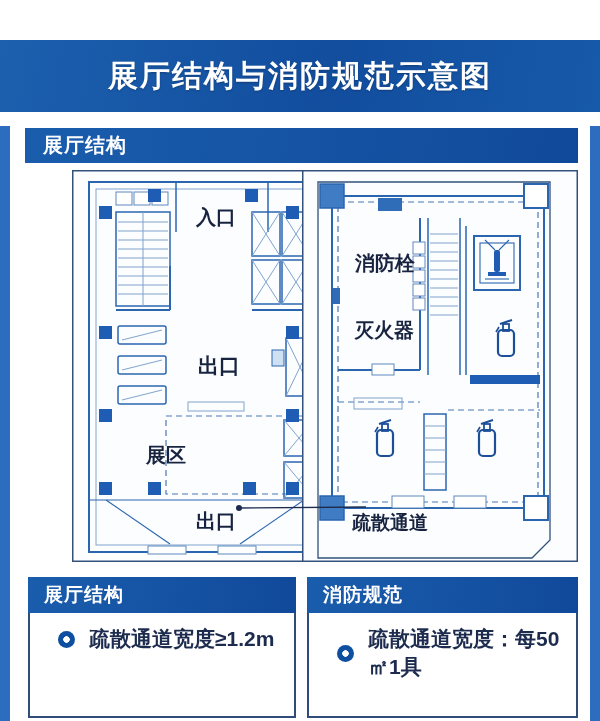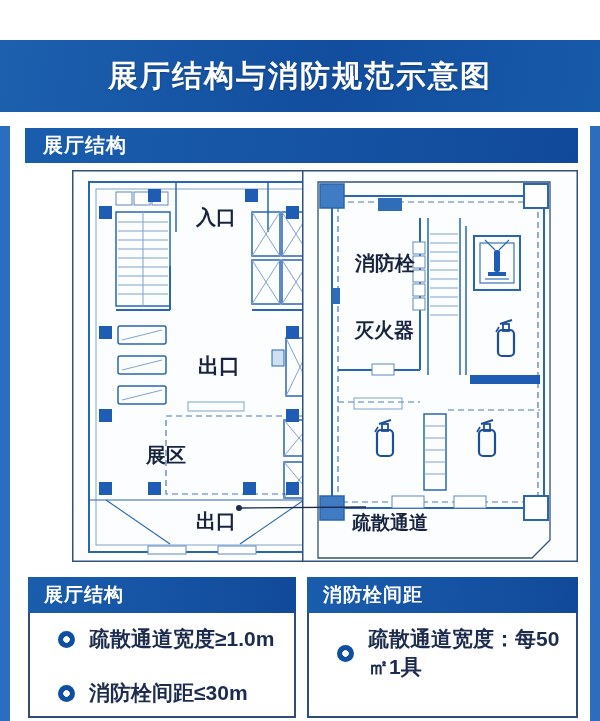--- a/index.html
+++ b/index.html
@@ -263,32 +263,28 @@
   <line x1="239" y1="508" x2="366" y2="507" stroke="#1d2c4e" stroke-width="1.4"></line>
 </svg>
 
 <div class="info-panel pleft">
   <div class="info-header">
     <span>展厅结构</span>
   </div>
   <div class="info-body">
     <div class="bullet-row">
       <span class="bullet-dot"></span>
-      <span class="bullet-text">疏散通道宽度≥1.0m</span>
-    </div>
-    <div class="bullet-row">
-      <span class="bullet-dot"></span>
-      <span class="bullet-text">消防栓间距≤30m</span>
+      <span class="bullet-text">疏散通道宽度≥1.2m</span>
     </div>
   </div>
 </div>
 
 <div class="info-panel pright">
   <div class="info-header">
-    <span>消防栓间距</span>
+    <span>消防规范</span>
   </div>
   <div class="info-body">
     <div class="bullet-row">
       <span class="bullet-dot"></span>
       <span class="bullet-text">疏散通道宽度：每50㎡1具</span>
     </div>
   </div>
 </div>
 
 </body></html>

